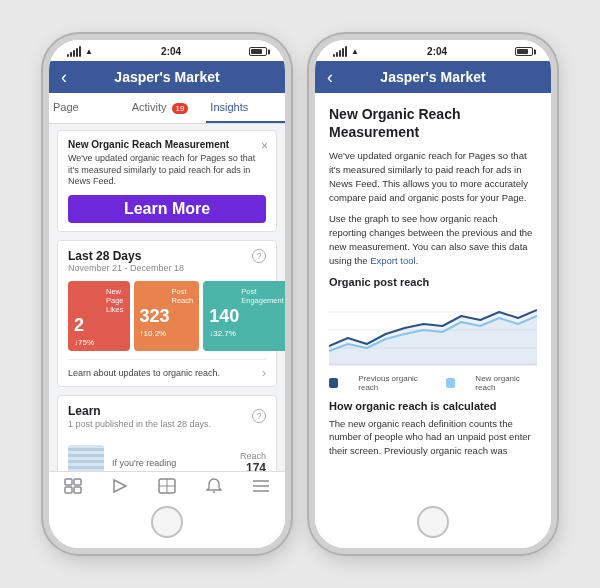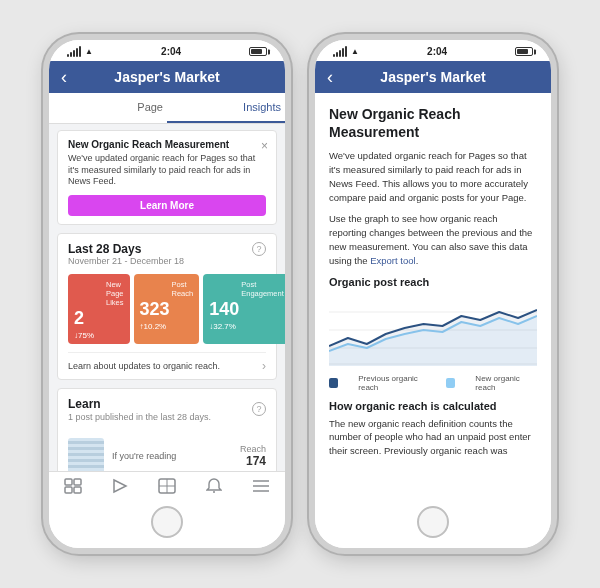--- a/index.html
+++ b/index.html
@@ -119,21 +119,21 @@
     }
     
     .fb-tabs {
       display: flex;
       border-bottom: 1px solid #ddd;
       background: #fff;
       flex-shrink: 0;
     }
     .fb-tab {
       flex: 1;
-      text-align: right;
+      text-align: left;
       padding: 8px 4px;
       font-size: 11px;
       color: #666;
       position: relative;
     }
     .fb-tab.active {
       color: #3b5998;
       border-bottom: 2px solid #3b5998;
     }
     .tab-badge {
@@ -175,27 +175,27 @@
       line-height: 1.3;
     }
     .notif-close {
       position: absolute;
       right: 8px;
       top: 8px;
       font-size: 12px;
       color: #999;
     }
     .learn-more-btn {
-      background: #d946ef;
+      background: #6d28d9;
       color: #fff;
       border: none;
       border-radius: 4px;
       padding: 5px 0;
       width: 100%;
-      font-size: 10px;
+      font-size: 16px;
       font-weight: 600;
       margin-top: 7px;
       text-align: center;
     }
     
     .stats-section {
       background: #fff;
       margin: 4px 8px;
       border: 1px solid #e0e0e0;
       border-radius: 4px;
@@ -475,20 +475,24 @@
     </div>
 
     <div class="fb-header">
       <span class="fb-header-back">‹</span>
       <span class="fb-header-title">Jasper's Market</span>
     </div>
 
     <div class="fb-tabs">
       <div class="fb-tab">
         <span>Page</span>
+      </div>
+      <div class="fb-tab">
+        <span>Activity</span>
+        <span class="tab-badge">19</span>
       </div>
       <div class="fb-tab active">
         <span>Insights</span>
       </div>
     </div>
 
     <div class="phone-content">
 
       <div class="notif-banner">
         <div class="notif-banner-title">New Organic Reach Measurement</div>

